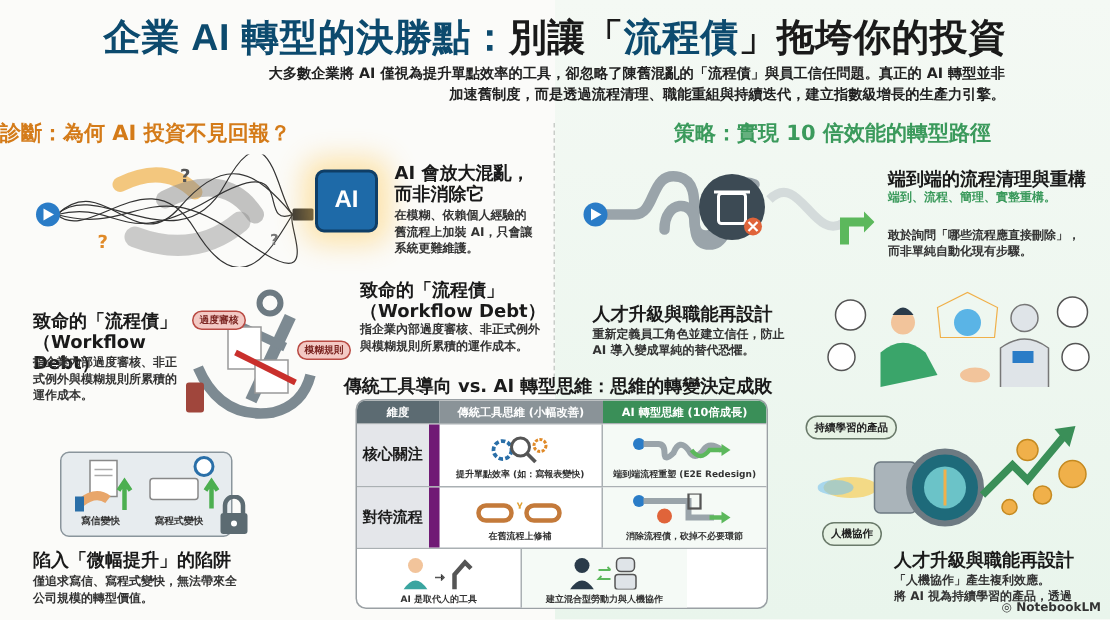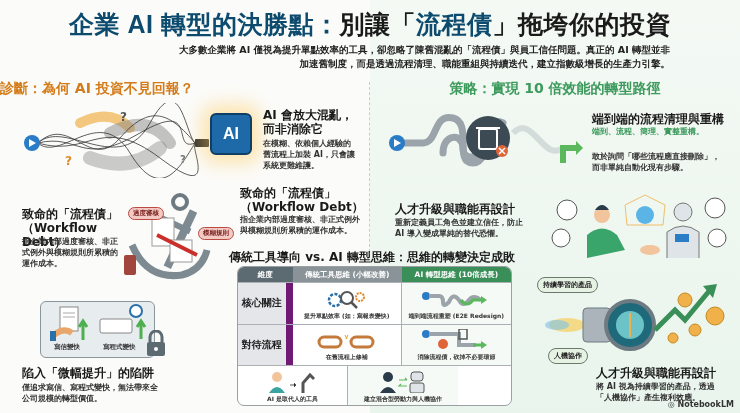--- a/index.html
+++ b/index.html
@@ -262,19 +262,19 @@
   <path d="M85 33 V57" stroke="#f0b04a" stroke-width="2"></path>
   <path d="M110 50 L130 30 L140 40 L165 10" stroke="#3a8f58" stroke-width="5" fill="none"></path>
   <polygon points="158,6 172,4 168,18" fill="#3a8f58"></polygon>
   <circle cx="140" cy="20" r="7" fill="#f0b04a" stroke="#c58a20"></circle>
   <circle cx="170" cy="36" r="9" fill="#f0b04a" stroke="#c58a20"></circle>
   <circle cx="150" cy="50" r="6" fill="#f0b04a" stroke="#c58a20"></circle>
   <circle cx="128" cy="58" r="5" fill="#f0b04a" stroke="#c58a20"></circle>
 </svg>
 <div class="txt h" style="left:596px;top:366px;width:140px">人才升級與職能再設計</div>
 <div class="txt p" style="left:596px;top:381px;width:140px">
+  <div>「人機協作」產生複利效應。</div>
   <div>將 AI 視為持續學習的產品，透過</div>
-  <div>「人機協作」產生複利效應。</div>
 </div>
 
 <div class="footer">
   <span>◎ </span><span>NotebookLM</span>
 </div>
 
 </body></html>

